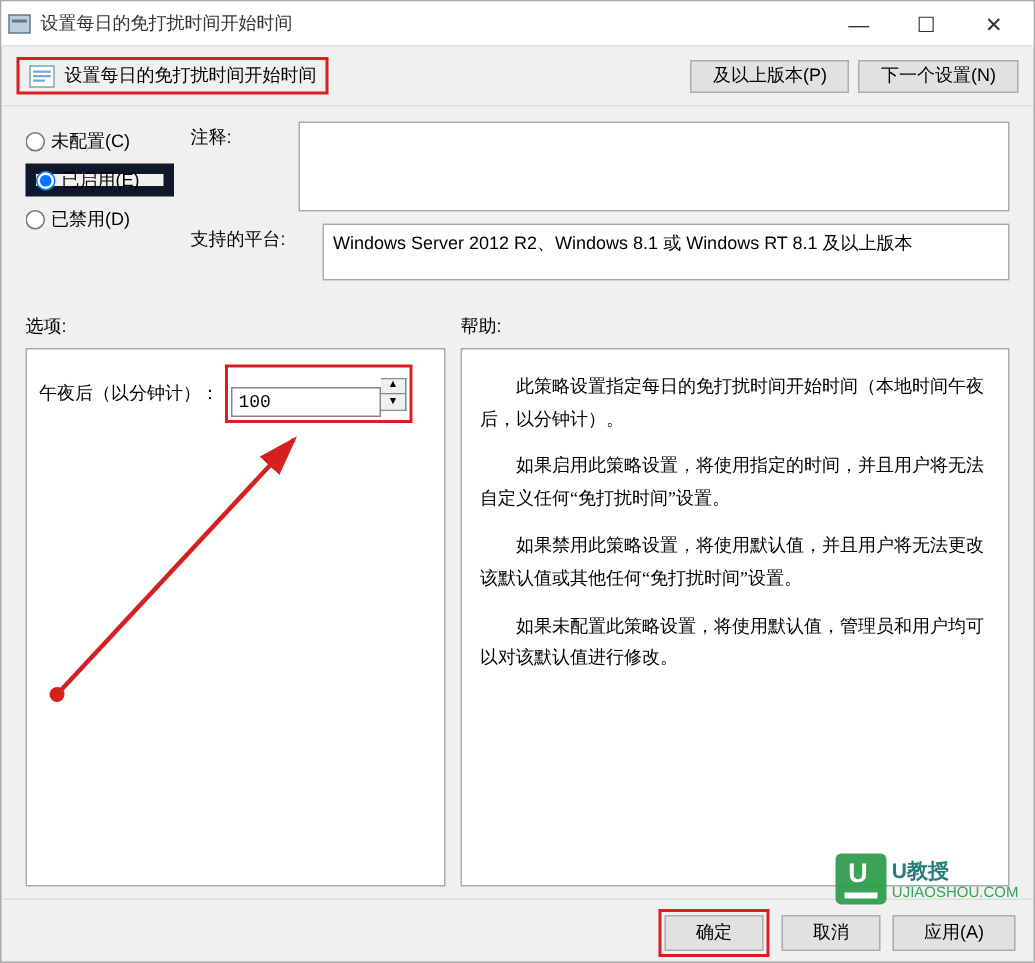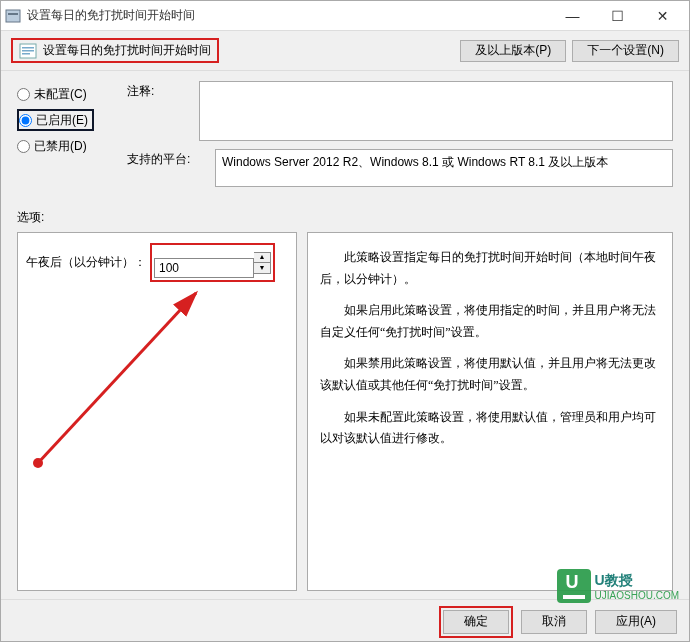--- a/index.html
+++ b/index.html
@@ -13,35 +13,35 @@
 .toolbar { height: 40px; display: flex; align-items: center; padding: 6px 10px; border-bottom: 1px solid #ddd; }
 .tb-title { display: flex; align-items: center; border: 2px solid #d62020; padding: 2px 6px; }
 .tb-title-icon { width: 18px; height: 16px; margin-right: 6px; }
 .tb-spacer { flex: 1; }
 .nav-btn { height: 22px; padding: 0 14px; margin-left: 6px; border: 1px solid #adadad; background: #e1e1e1; font-size: 12px; font-family: inherit; }
 .body { padding: 10px 16px 8px 16px; display: flex; flex-direction: column; height: calc(642px - 30px - 40px - 44px); }
 .top-row { display: flex; margin-bottom: 10px; }
 .radios { width: 110px; padding-top: 2px; }
 .radio-line { display: flex; align-items: center; height: 22px; margin-bottom: 4px; }
 .radio-line input { margin-right: 4px; }
-.radio-highlight { border: 2px solid #0f172a; padding: 0 4px 0 0; display: inline-flex; align-items: center; height: 22px; }
+.radio-highlight { border: 7px solid #0f172a; padding: 0 16px 0 0; display: inline-flex; align-items: center; height: 22px; }
 .meta-col { flex: 1; display: flex; flex-direction: column; }
 .meta-row { display: flex; align-items: flex-start; margin-bottom: 8px; }
 .meta-label { width: 56px; padding-top: 2px; text-align: left; margin-right: 16px; }
 .comment-box { flex: 1; height: 60px; border: 1px solid #aaa; background: #fff; padding: 4px; font-family: inherit; font-size: 12px; resize: none; }
 .platform-box { flex: 1; height: 38px; border: 1px solid #aaa; background: #fff; padding: 4px 6px; font-size: 12px; overflow: hidden; }
 .labels-row { display: flex; margin-top: 4px; margin-bottom: 6px; }
 .labels-row .left { width: 290px; }
 .labels-row .right { flex: 1; }
 .main-panels { flex: 1; display: flex; gap: 10px; min-height: 0; }
 .options-panel { width: 280px; border: 1px solid #aaa; background: #fff; padding: 10px 8px; position: relative; }
 .option-row { display: flex; align-items: center; }
 .option-label { margin-right: 4px; }
 .spin-wrap { border: 2px solid #d62020; padding: 2px; display: flex; align-items: center; }
-.spin-input { width: 100px; height: 20px; border: 1px solid #888; padding: 0 4px; font-family: Liberation Sans, sans-serif; font-size: 12px; margin-top: 11px; }
+.spin-input { width: 100px; height: 20px; border: 1px solid #888; padding: 0 4px; font-family: Liberation Mono, monospace; font-size: 12px; margin-top: 11px; }
 .spin-btns { display: flex; flex-direction: column; border: 1px solid #888; border-left: none; }
 .spin-btn { width: 16px; height: 10px; font-size: 7px; line-height: 8px; text-align: center; background: #f0f0f0; border: none; padding: 0; }
 .spin-btn:first-child { border-bottom: 1px solid #888; }
 .arrow-svg { position: absolute; top: 50px; left: 8px; pointer-events: none; }
 .help-panel { flex: 1; border: 1px solid #aaa; background: #fff; padding: 14px 12px; overflow: auto; font-size: 12px; line-height: 1.8; }
 .help-panel p { margin-bottom: 10px; text-indent: 2em; font-family: Liberation Serif, serif; }
 .footer { height: 44px; border-top: 1px solid #ddd; display: flex; align-items: center; justify-content: flex-end; padding: 0 12px; gap: 8px; }
 .footer-btn { height: 24px; padding: 0 20px; border: 1px solid #adadad; background: #e1e1e1; font-size: 12px; font-family: inherit; }
 .ok-highlight { border: 2px solid #d62020; padding: 2px; display: inline-block; }
 .watermark { position: absolute; right: 10px; bottom: 38px; display: flex; align-items: center; gap: 4px; opacity: 0.92; }
@@ -114,20 +114,21 @@
         </div>
         <div class="meta-row">
           <div class="meta-label" style="width:72px">支持的平台:</div>
           <div class="platform-box">Windows Server 2012 R2、Windows 8.1 或 Windows RT 8.1 及以上版本</div>
         </div>
       </div>
     </div>
 
     <div class="labels-row">
       <div class="left">选项:</div>
+      <div class="right">帮助:</div>
     </div>
 
     <div class="main-panels">
       <div class="options-panel">
         <div class="option-row">
           <span class="option-label">午夜后（以分钟计）：</span>
           <span class="spin-wrap">
             <input class="spin-input" value="100" style="">
             <span class="spin-btns">
               <button class="spin-btn">▲</button>

